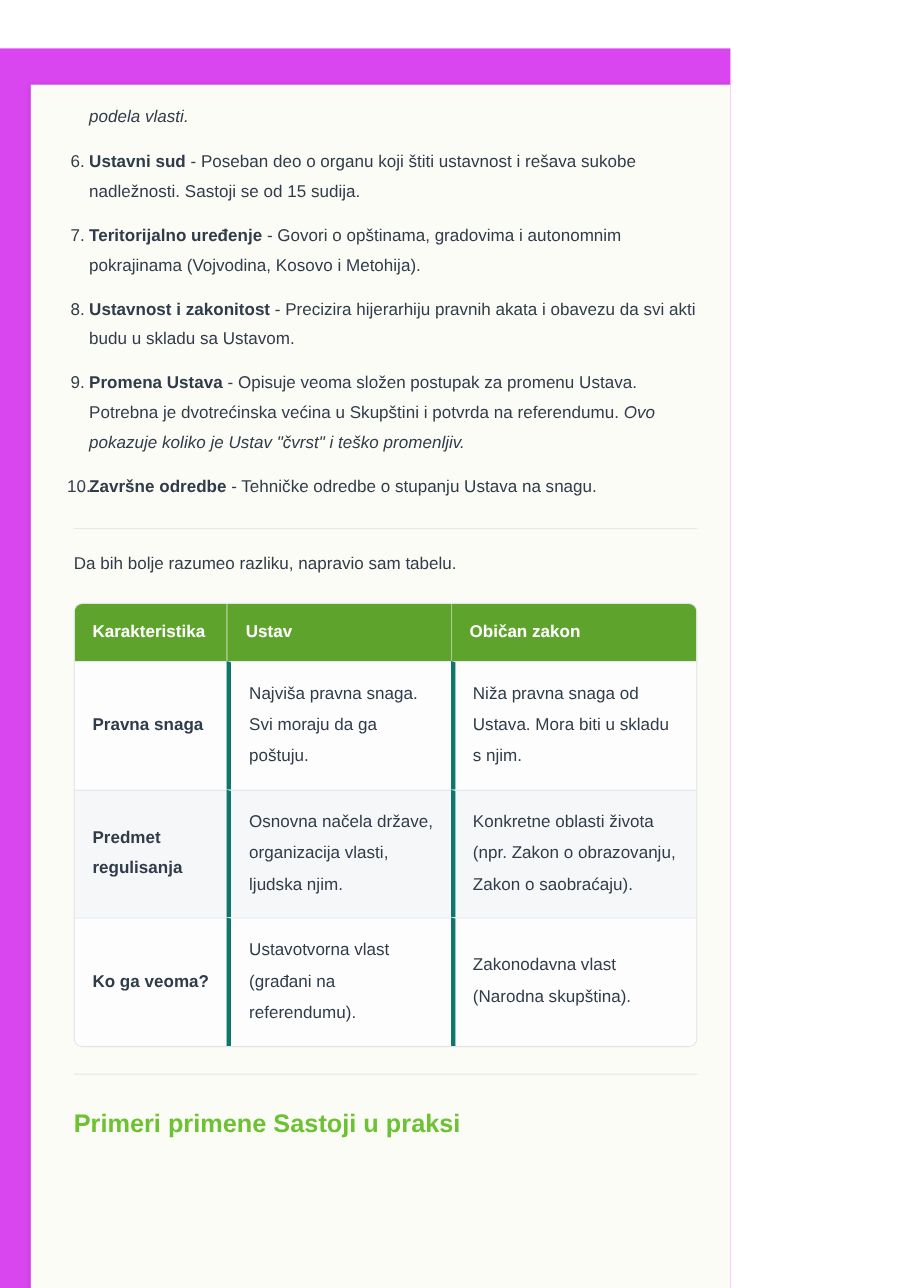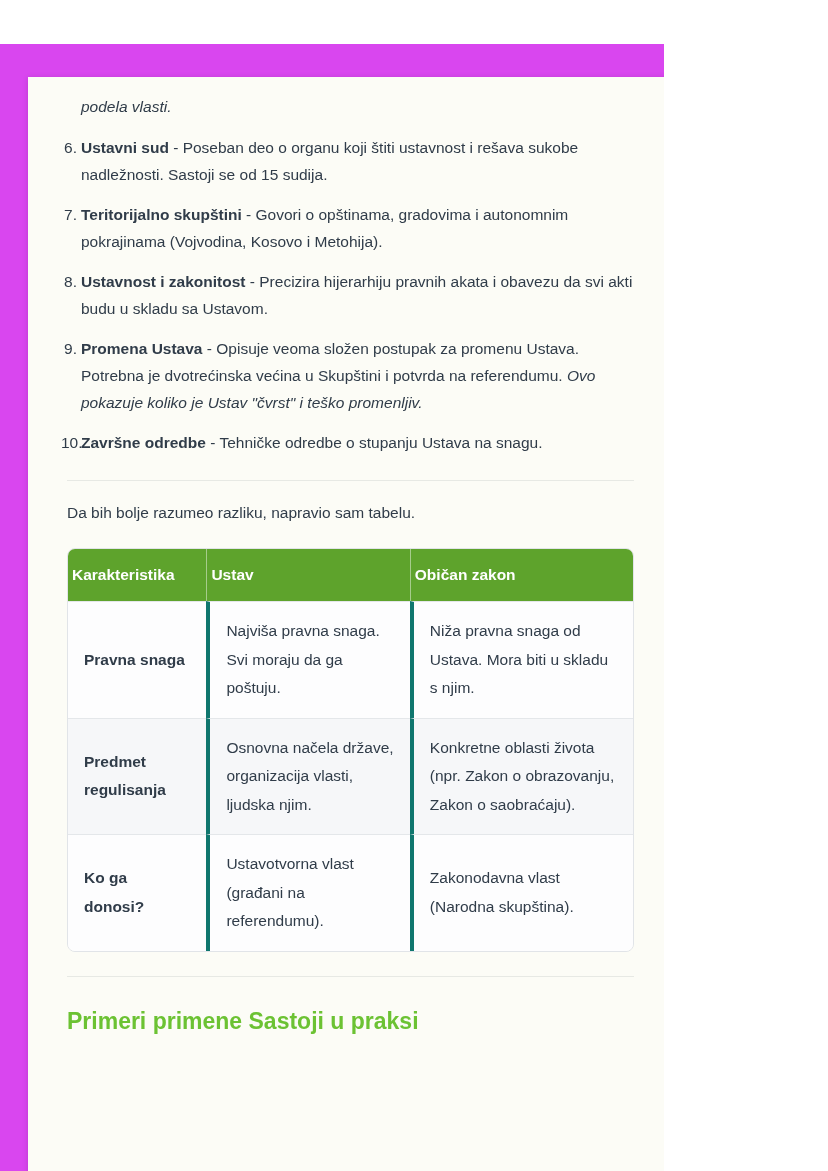--- a/index.html
+++ b/index.html
@@ -89,21 +89,21 @@
     border: 1px solid #e1e4e8;
     border-radius: 8px;
     overflow: hidden;
     font-size: 15.5px;
   }
   table.cmp-table th {
     background: #5ea32c;
     color: #ffffff;
     font-weight: 700;
     text-align: left;
-    padding: 14px 4px;
+    padding: 14px 16px;
     line-height: 24px;
   }
   table.cmp-table th + th { border-left: 1px solid rgba(255,255,255,0.45); }
   table.cmp-table td {
     padding: 15px 16px;
     line-height: 28.5px;
     vertical-align: middle;
     border-top: 1px solid #e4e7ea;
     background: #fdfdfe;
   }
@@ -135,21 +135,21 @@
       <p class="runoff">podela vlasti.</p>
 
       <ol class="num-list">
   <li>
     <span class="num">6.</span>
     <span class="li-body"><strong class="li-bold">Ustavni sud</strong><span class="li-text"> - Poseban deo o organu koji štiti ustavnost i rešava sukobe nadležnosti. Sastoji se od 15 sudija.</span><span class="li-italic"></span></span>
   </li>
 
   <li>
     <span class="num">7.</span>
-    <span class="li-body"><strong class="li-bold">Teritorijalno skupštini</strong><span class="li-text"> - Govori o opštinama, gradovima i autonomnim pokrajinama (Vojvodina, Kosovo i Metohija).</span><span class="li-italic"></span></span>
+    <span class="li-body"><strong class="li-bold">Teritorijalno uređenje</strong><span class="li-text"> - Govori o opštinama, gradovima i autonomnim pokrajinama (Vojvodina, Kosovo i Metohija).</span><span class="li-italic"></span></span>
   </li>
 
   <li>
     <span class="num">8.</span>
     <span class="li-body"><strong class="li-bold">Ustavnost i zakonitost</strong><span class="li-text"> - Precizira hijerarhiju pravnih akata i obavezu da svi akti budu u skladu sa Ustavom.</span><span class="li-italic"></span></span>
   </li>
 
   <li>
     <span class="num">9.</span>
     <span class="li-body"><strong class="li-bold">Promena Ustava</strong><span class="li-text"> - Opisuje veoma složen postupak za promenu Ustava. Potrebna je dvotrećinska većina u Skupštini i potvrda na referendumu. </span><span class="li-italic">Ovo pokazuje koliko je Ustav "čvrst" i teško promenljiv.</span></span>
@@ -187,21 +187,21 @@
   </tr>
 
 
   <tr>
     <td class="label-cell">Predmet regulisanja</td>
     <td>Osnovna načela države, organizacija vlasti, ljudska njim.</td>
     <td>Konkretne oblasti života (npr. Zakon o obrazovanju, Zakon o saobraćaju).</td>
   </tr>
 
   <tr>
-    <td class="label-cell">Ko ga donosi?</td>
+    <td class="label-cell">Ko ga veoma?</td>
     <td>Ustavotvorna vlast (građani na referendumu).</td>
     <td>Zakonodavna vlast (Narodna skupština).</td>
   </tr>
 </tbody>
       </table>
 
       <hr class="sep">
 
       <h2 class="section-title">Primeri primene Sastoji u praksi</h2>
 

